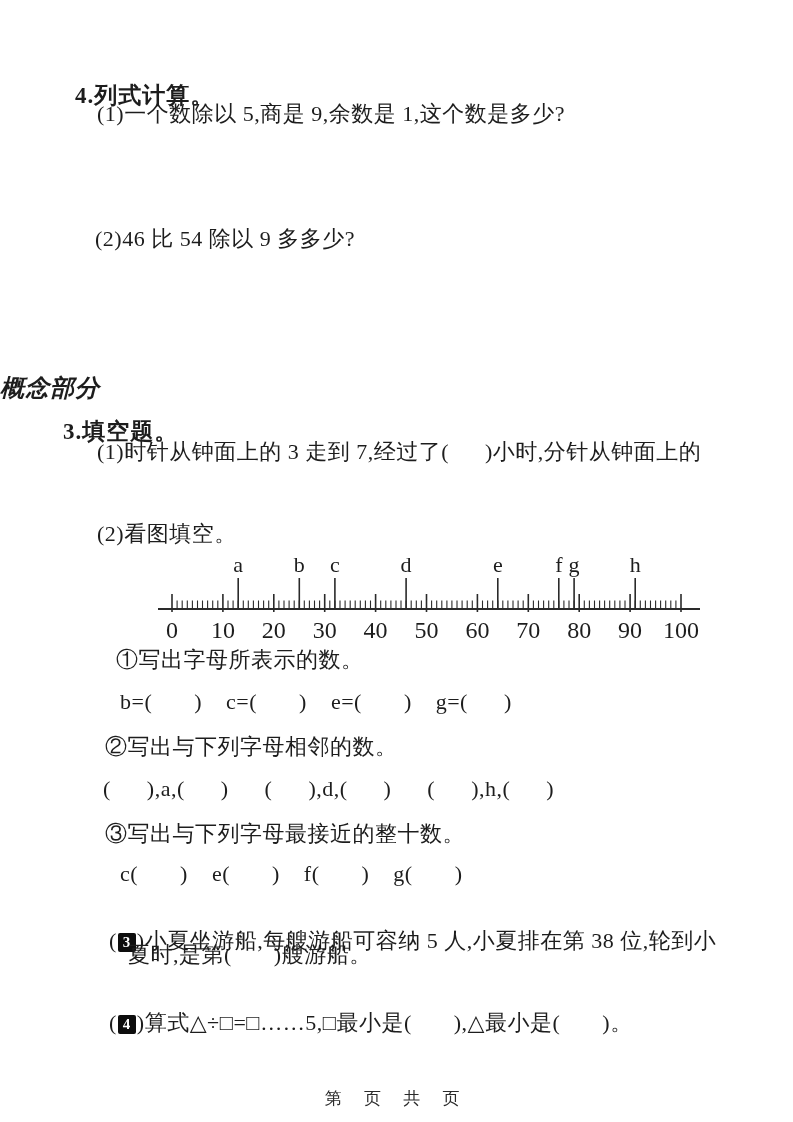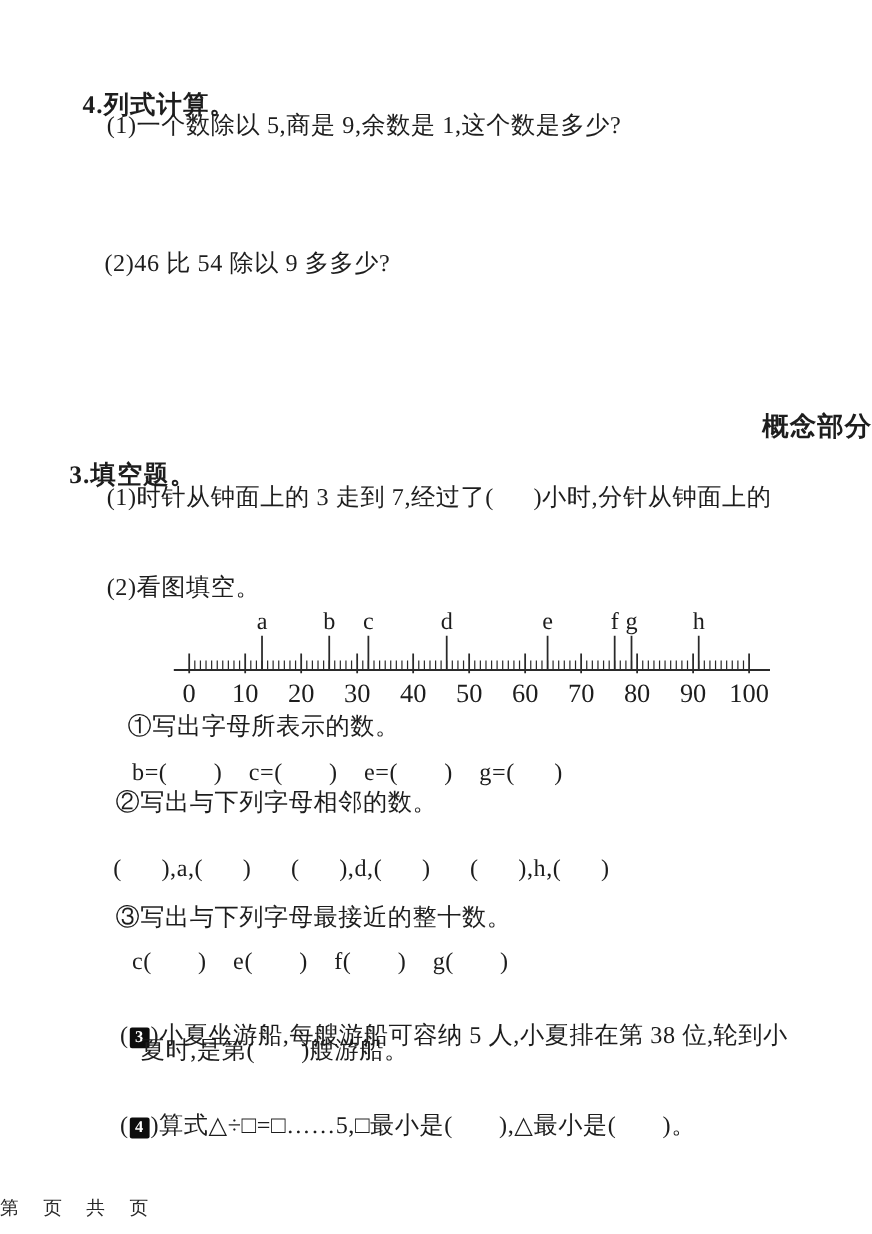--- a/index.html
+++ b/index.html
@@ -13,36 +13,36 @@
     margin:0 auto;
   }
   .line{
     position:absolute;
     font-size:22px;
     line-height:26px;
     white-space:pre;
     letter-spacing:0.5px;
   }
   .bold{font-weight:bold;letter-spacing:1px;margin-top:25px;}
-  .center{left:0;width:793px;text-align:right;}
+  .center{left:0;width:793px;text-align:left;font-style:italic;}
   .numbadge{
     display:inline-block;
     width:18px;height:19px;
     background:#0d0d0d;color:#ffffff;
     font-size:15px;line-height:19px;
     text-align:center;
     border-radius:2px;
     font-weight:bold;
     vertical-align:1px;
     margin:0 1px;
   }
   .figure{position:absolute;left:148px;top:552px;width:570px;height:95px;}
   .footer{
     position:absolute;top:1087px;left:0;width:793px;
-    text-align:left;font-size:17px;letter-spacing:9px;color:#2a2a2a;
+    text-align:center;font-size:17px;letter-spacing:9px;color:#2a2a2a;
   }
 </style>
 </head>
 <body>
 
 <div class="page">
 
   <div class="line bold" style="left:75px;top:58px;font-size:23px;">4.列式计算。</div>
 
   <div class="line" style="left:97px;top:101px;">(1)一个数除以 5,商是 9,余数是 1,这个数是多少?</div>
@@ -187,21 +187,21 @@
       <line x1="426.1" y1="26" x2="426.1" y2="57" stroke="#2a2a2a" stroke-width="1.6"></line>
       <text x="426.1" y="20" font-size="22" text-anchor="middle" fill="#1d1d1d" font-family="Liberation Serif, DejaVu Serif, serif">g</text>
       <line x1="487.2" y1="26" x2="487.2" y2="57" stroke="#2a2a2a" stroke-width="1.6"></line>
       <text x="487.2" y="20" font-size="22" text-anchor="middle" fill="#1d1d1d" font-family="Liberation Serif, DejaVu Serif, serif">h</text>
     </svg>
 
   <div class="line" style="left:116px;top:647px;">①写出字母所表示的数。</div>
 
   <div class="line" style="left:120px;top:689px;text-align:center;">b=(       )    c=(       )    e=(       )    g=(      )</div>
 
-  <div class="line" style="left:105px;top:718px;font-family:Liberation Mono, monospace;">②写出与下列字母相邻的数。</div>
+  <div class="line" style="left:105px;top:734px;">②写出与下列字母相邻的数。</div>
 
   <div class="line" style="left:103px;top:776px;">(      ),a,(      )      (      ),d,(      )      (      ),h,(      )</div>
 
   <div class="line" style="left:105px;top:821px;">③写出与下列字母最接近的整十数。</div>
 
   <div class="line" style="left:120px;top:861px;">c(       )    e(       )    f(       )    g(       )</div>
 
   <div class="line" style="left:85px;top:902px;">
     <span>(</span><span class="numbadge">3</span><span>)</span><span>小夏坐游船,每艘游船可容纳 5 人,小夏排在第 38 位,轮到小</span>
   </div>

